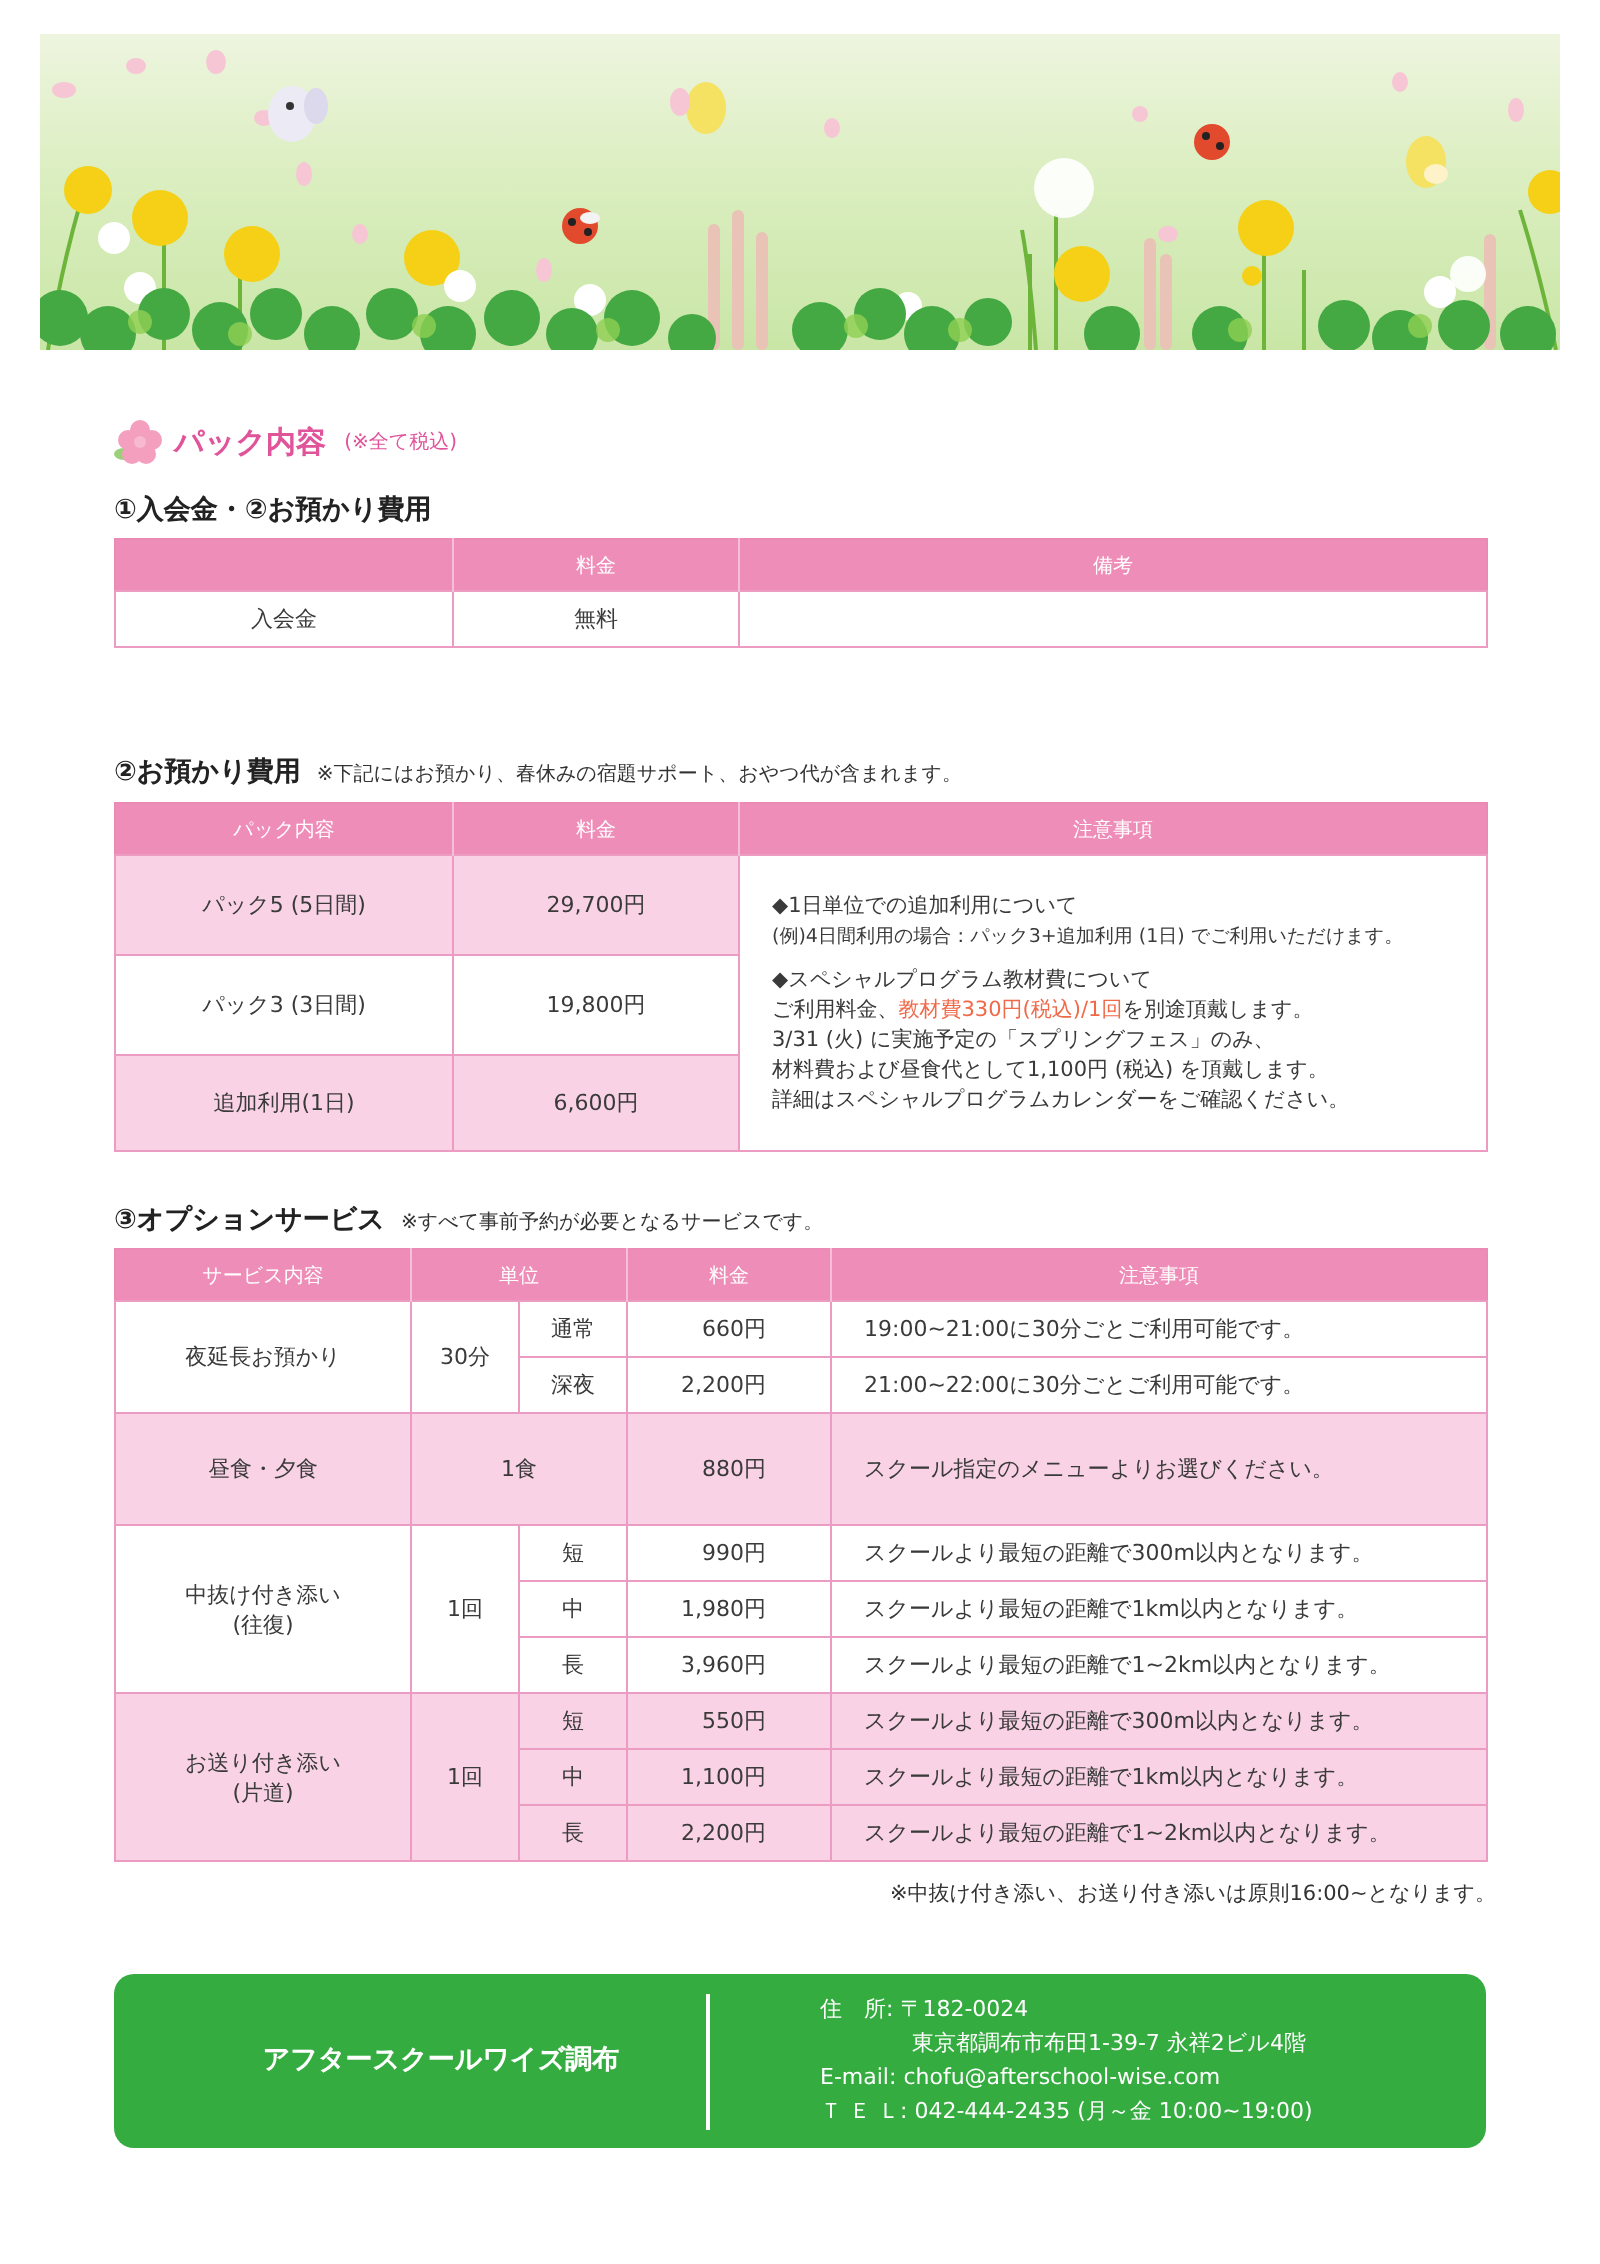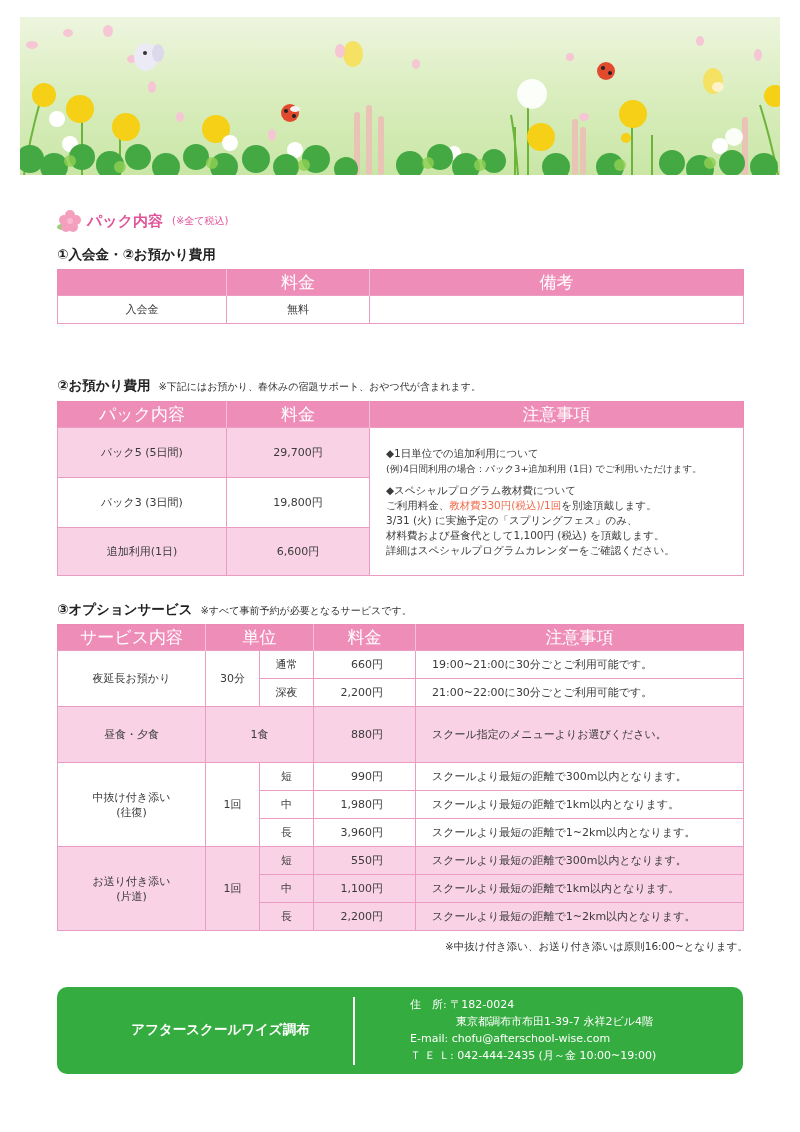--- a/index.html
+++ b/index.html
@@ -15,21 +15,21 @@
   .main-title { position: absolute; left: 57px; top: 210px; display: flex; align-items: center; gap: 6px; }
   .main-title .ttl { color: #e0549a; font-size: 15px; font-weight: bold; }
   .main-title .sub { color: #e0549a; font-size: 10px; margin-left: 3px; }
 
   .sec-title { position: absolute; left: 57px; font-size: 13.5px; font-weight: bold; color: #222; display: flex; align-items: baseline; }
   .sec-title .note { font-size: 10px; font-weight: normal; color: #333; margin-left: 8px; }
 
   
   table { position: absolute; left: 57px; width: 686px; border-collapse: collapse; table-layout: fixed;
     border: 1.5px solid #ec8ab7; font-size: 11px; color: #3a3a3a; }
-  th { background: #ef8db9; color: #ffffff; font-weight: normal; height: 26px; border-left: 1px solid #f6bfd8; text-align: center; font-size: 17px; }
+  th { background: #ef8db9; color: #ffffff; font-weight: normal; height: 26px; border-left: 1px solid #f6bfd8; text-align: center; font-size: 10px; }
   th:first-child { border-left: none; }
   td { border: 1px solid #ec9cc2; text-align: center; vertical-align: middle; }
   .pink { background: #f9d3e5; }
   .white { background: #ffffff; }
   .dash td.dashtop { border-top: 1px dashed #ee9cc4; }
   .price { text-align: right; padding-right: 32px; }
   .lft { text-align: left; padding-left: 16px; }
 
   .notes { text-align: left; padding: 8px 0 8px 16px; font-size: 10.5px; line-height: 15px; color: #3a3a3a; }
   .notes .small { font-size: 9.5px; }

